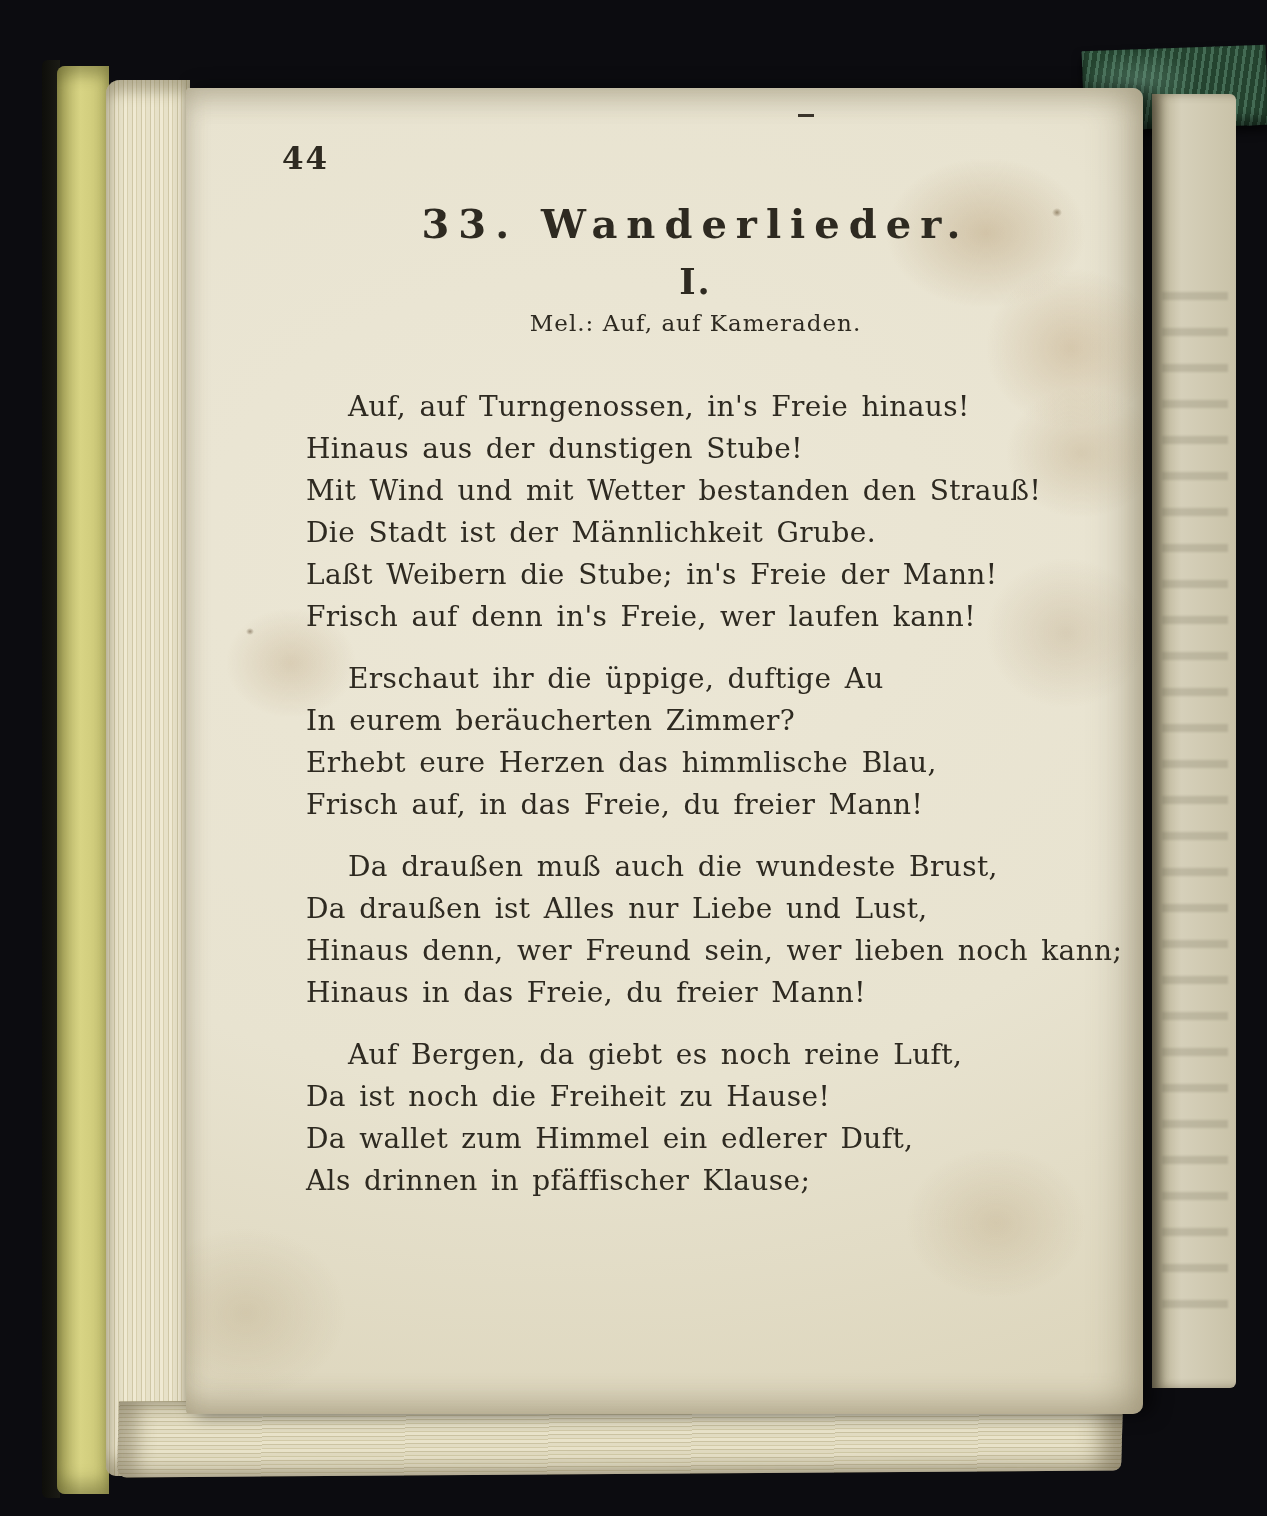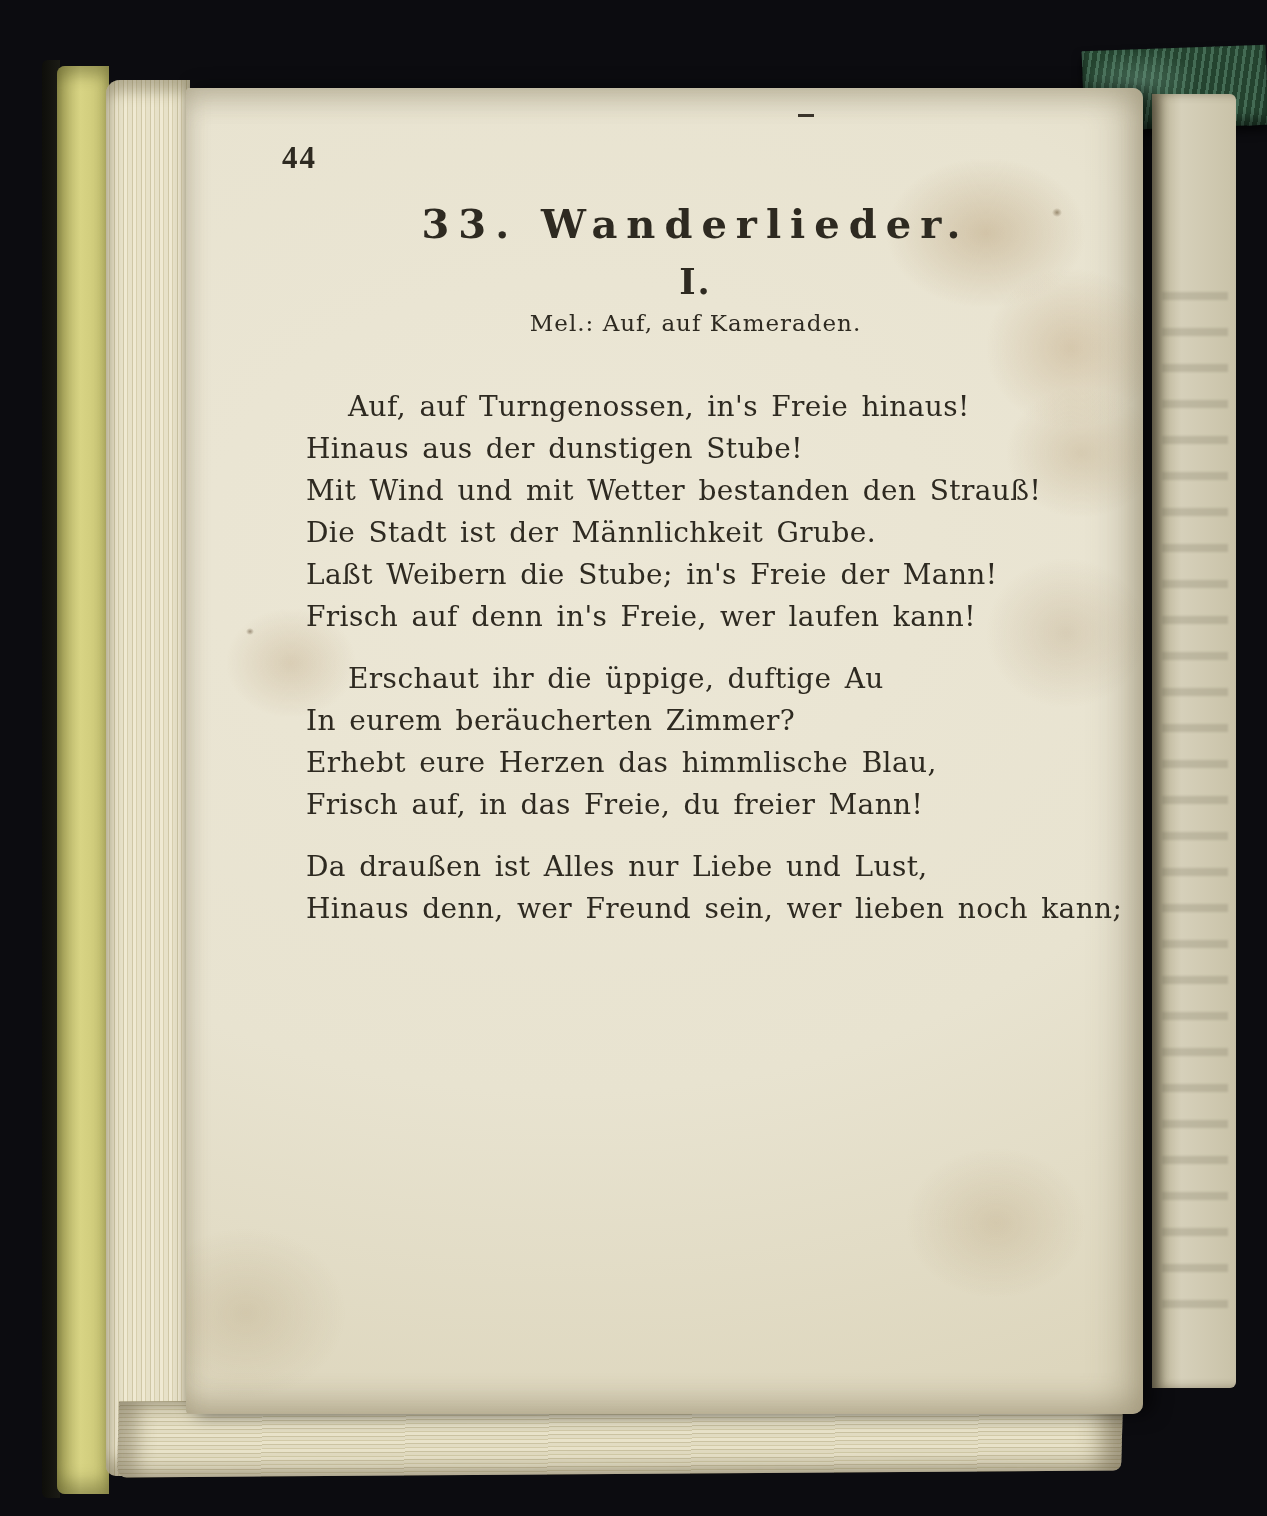--- a/index.html
+++ b/index.html
@@ -102,21 +102,21 @@
     background-size:200px 150px, 170px 160px, 150px 130px, 160px 150px,
                     180px 150px, 200px 170px, 130px 110px, 10px 9px, 8px 7px, 16px 3px;
     background-position:700px 70px, 800px 180px, 820px 300px, 800px 470px,
                         720px 1060px, -40px 1140px, 40px 520px, 866px 120px, 60px 540px, 612px 26px;
   }
 
   .content{
     position:absolute;top:52px;left:96px;right:34px;color:var(--ink);
   }
   .page-number{
-    font-size:31px;font-weight:bold;letter-spacing:2px;margin-bottom:24px;font-family:Liberation Serif, serif;
+    font-size:31px;font-weight:bold;letter-spacing:2px;margin-bottom:24px;
   }
   .title{
     text-align:center;font-size:40px;font-weight:bold;letter-spacing:9px;
     margin:10px 0 14px 0;
   }
   .section{
     text-align:center;font-size:35px;font-weight:bold;letter-spacing:2px;
     margin-bottom:8px;
   }
   .melody{
@@ -166,20 +166,28 @@
       </div>
 
       <div class="stanza">
         <p class="first">Erschaut ihr die üppige, duftige Au</p>
         <p>In eurem beräucherten Zimmer?</p>
         <p>Erhebt eure Herzen das himmlische Blau,</p>
         <p>Frisch auf, in das Freie, du freier Mann!</p>
       </div>
 
       <div class="stanza">
+        <p class="first">Da draußen muß auch die wundeste Brust,</p>
         <p>Da draußen ist Alles nur Liebe und Lust,</p>
         <p>Hinaus denn, wer Freund sein, wer lieben noch kann;</p>
+        <p>Hinaus in das Freie, du freier Mann!</p>
       </div>
 
+      <div class="stanza">
+        <p class="first">Auf Bergen, da giebt es noch reine Luft,</p>
+        <p>Da ist noch die Freiheit zu Hause!</p>
+        <p>Da wallet zum Himmel ein edlerer Duft,</p>
+        <p>Als drinnen in pfäffischer Klause;</p>
+      </div>
     </div>
   </div>
 
 </div>
 
 </body></html>

